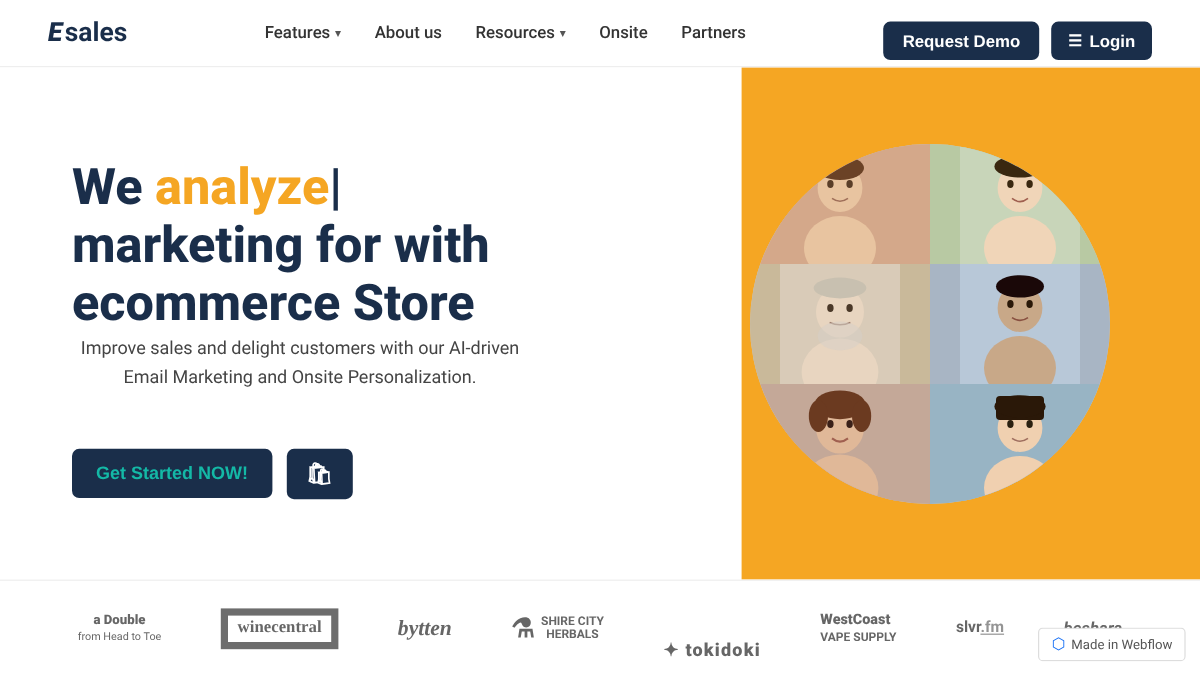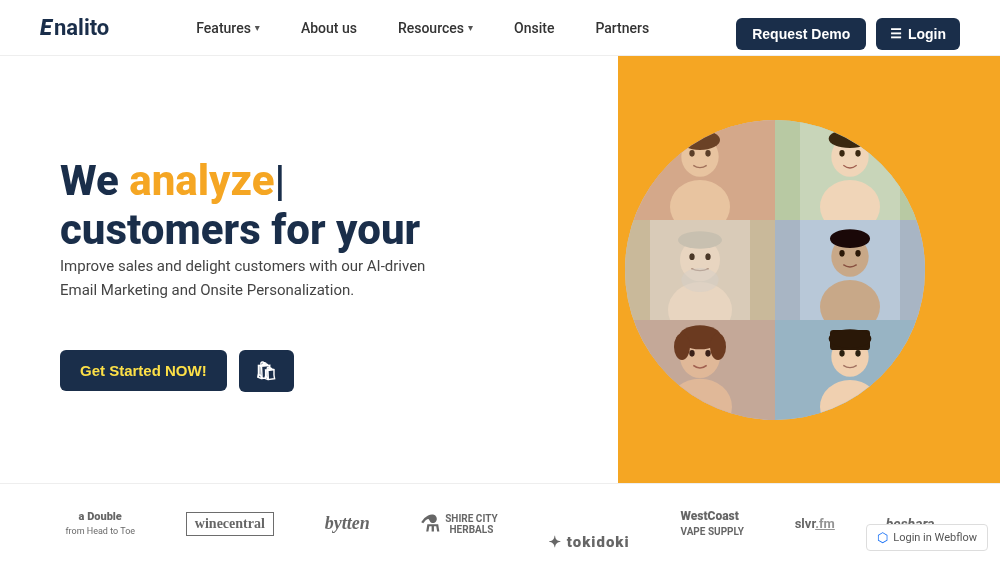--- a/index.html
+++ b/index.html
@@ -32,21 +32,21 @@
       color: #1a2e4a;
       gap: 4px;
     }
     .nav-logo .e-icon {
       color: #1a2e4a;
       font-style: normal;
     }
     .nav-links {
       display: flex;
       align-items: center;
-      gap: 41px;
+      gap: 28px;
       list-style: none;
     }
     .nav-links li a {
       text-decoration: none;
       color: #333;
       font-size: 14px;
       font-weight: 500;
       display: flex;
       align-items: center;
       gap: 4px;
@@ -114,29 +114,30 @@
     }
     .hero-title .separator {
       color: #1a2e4a;
     }
     .hero-subtitle {
       font-size: 15px;
       color: #444;
       line-height: 1.6;
       max-width: 380px;
       margin-bottom: 48px;
+      text-align: center;
     }
     .hero-buttons {
       display: flex;
       align-items: center;
       gap: 12px;
     }
     .btn-get-started {
       background: #1a2e4a;
-      color: #fde047;
+      color: #14b8a6;
       border: none;
       border-radius: 6px;
       padding: 12px 20px;
       font-size: 15px;
       font-weight: 700;
       cursor: pointer;
       white-space: nowrap;
     }
     .btn-shopify {
       background: #1a2e4a;
@@ -250,21 +251,21 @@
       font-size: 13px;
       color: #146ef5;
     }
   </style>
 </head>
 <body>
 
 <nav>
   <div class="nav-logo">
     <span class="e-icon" style="font-weight:900;font-style:italic;letter-spacing:-2px;">E</span>
-    <span>nalito</span>
+    <span>sales</span>
   </div>
   <ul class="nav-links">
     <li>
       <a href="#">
         <span>Features</span>
         <span class="arrow">▾</span>
       </a>
     </li>
     <li>
       <a href="#">
@@ -295,21 +296,22 @@
       <span>Login</span>
     </button>
   </div>
 </nav>
 
 <div class="main-content">
 
   <div class="hero-left">
     <h1 class="hero-title">
       <span>We </span><span class="highlight">analyze</span><span class="separator">|</span><br>
-      <span>customers for your</span><br>
+      <span>marketing for with</span><br>
+      <span>ecommerce Store</span>
     </h1>
     <p class="hero-subtitle">Improve sales and delight customers with our AI-driven Email Marketing and Onsite Personalization.</p>
     <div class="hero-buttons">
       <button class="btn-get-started">Get Started NOW!</button>
       <button class="btn-shopify">
         <span class="shopify-logo-icon">🛍</span>
       </button>
     </div>
   </div>
 
@@ -395,21 +397,21 @@
   </div>
 </div>
 
 <div class="logos-bar">
   <div class="logo-item">
     <span style="font-size:11px;text-align:center;line-height:1.2;">
       <strong>a Double</strong><br><span style="font-size:9px;font-weight:400;">from Head to Toe</span>
     </span>
   </div>
   <div class="logo-item">
-    <span style="font-family:Georgia,serif;font-size:14px;border:1px solid #b91c1c;padding:3px 8px;">winecentral</span>
+    <span style="font-family:Georgia,serif;font-size:14px;border:6px solid #b91c1c;padding:3px 8px;">winecentral</span>
   </div>
   <div class="logo-item">
     <span style="font-family:Georgia,serif;font-style:italic;font-size:18px;">bytten</span>
   </div>
   <div class="logo-item">
     <span style="font-size:10px;text-align:center;display:flex;align-items:center;gap:5px;">
       <span style="font-size:22px;">⚗</span>
       <span>SHIRE CITY<br>HERBALS</span>
     </span>
   </div>
@@ -424,14 +426,14 @@
   <div class="logo-item">
     <span style="font-size:13px;font-weight:700;letter-spacing:0;">slvr<span style="color:#ec4899;text-decoration:underline;">.fm</span></span>
   </div>
   <div class="logo-item">
     <span style="font-size:14px;font-weight:700;font-style:italic;">beshara</span>
   </div>
 </div>
 
 <div class="webflow-badge">
   <span class="wf-icon">⬡</span>
-  <span>Login in Webflow</span>
+  <span>Made in Webflow</span>
 </div>
 
 </body></html>

